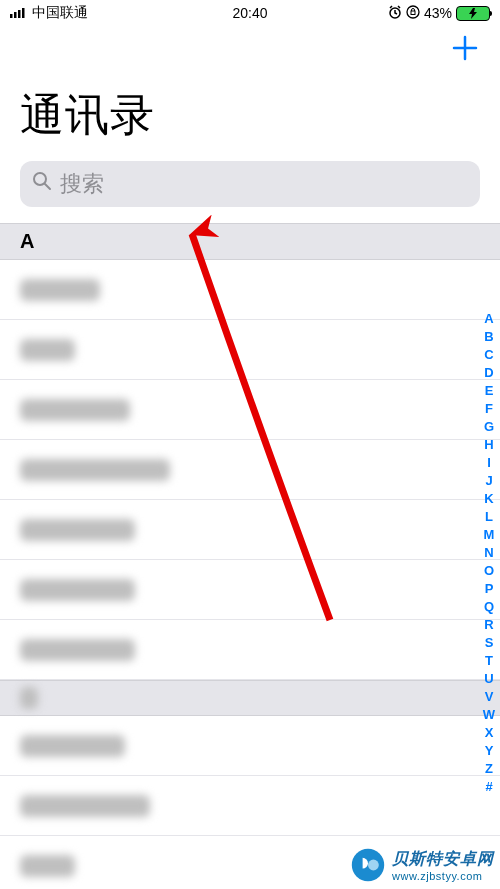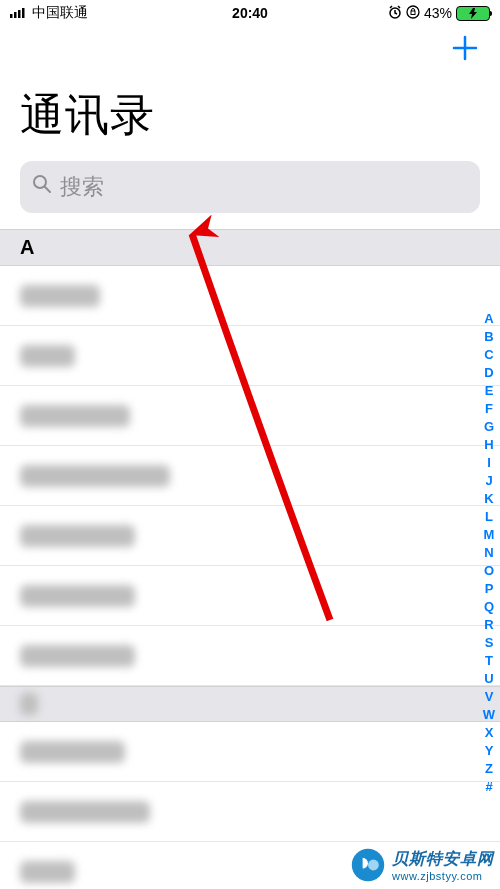--- a/index.html
+++ b/index.html
@@ -16,21 +16,21 @@
       height: 26px;
       display: flex;
       align-items: center;
       justify-content: space-between;
       padding: 0 10px;
       font-size: 14px;
       font-weight: 500;
       color: #000;
     }
     .status-left, .status-right { display: flex; align-items: center; gap: 4px; }
-    .status-time { position: absolute; left: 50%; transform: translateX(-50%); font-weight: 700; }
+    .status-time { position: absolute; left: 50%; transform: translateX(-50%); font-weight: 400; }
     .battery-pill {
       border: 1px solid #000;
       border-radius: 4px;
       width: 34px;
       height: 15px;
       display: inline-flex;
       align-items: center;
       justify-content: center;
       font-size: 10px;
       background: #39d353;
@@ -61,21 +61,21 @@
       font-size: 44px;
       font-weight: 400;
       padding: 10px 20px 16px;
       letter-spacing: 1px;
     }
     
     .search-row { padding: 0 20px 16px; }
     .search-field {
       background: #e5e5ea;
       border-radius: 12px;
-      height: 52px;
+      height: 46px;
       display: flex;
       align-items: center;
       padding: 0 12px;
       gap: 8px;
       color: #8e8e93;
       font-size: 22px;
     }
     .search-glyph { width: 20px; height: 20px; }
     
     .section-header {

